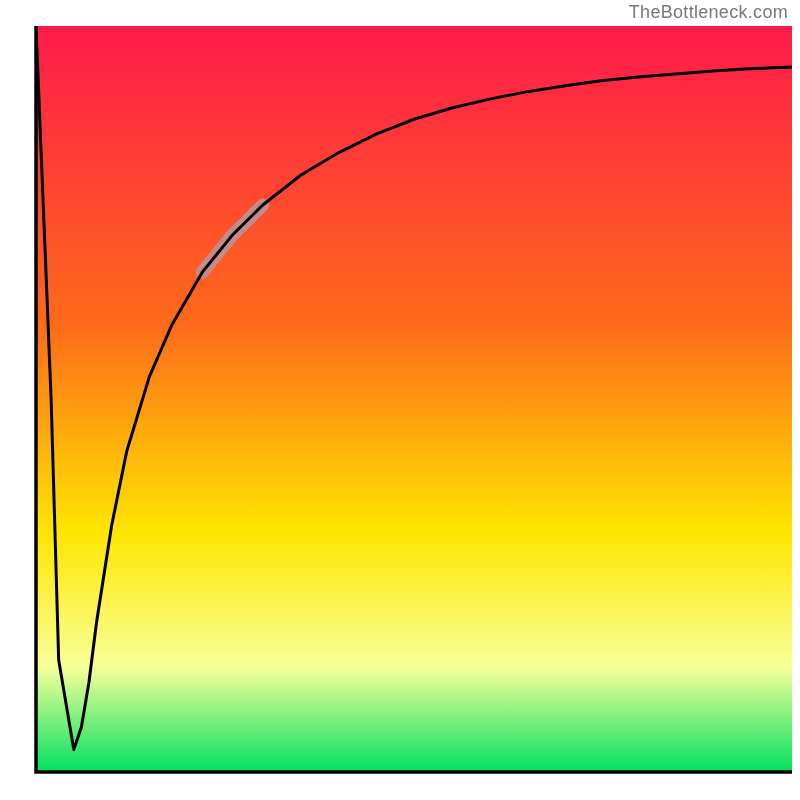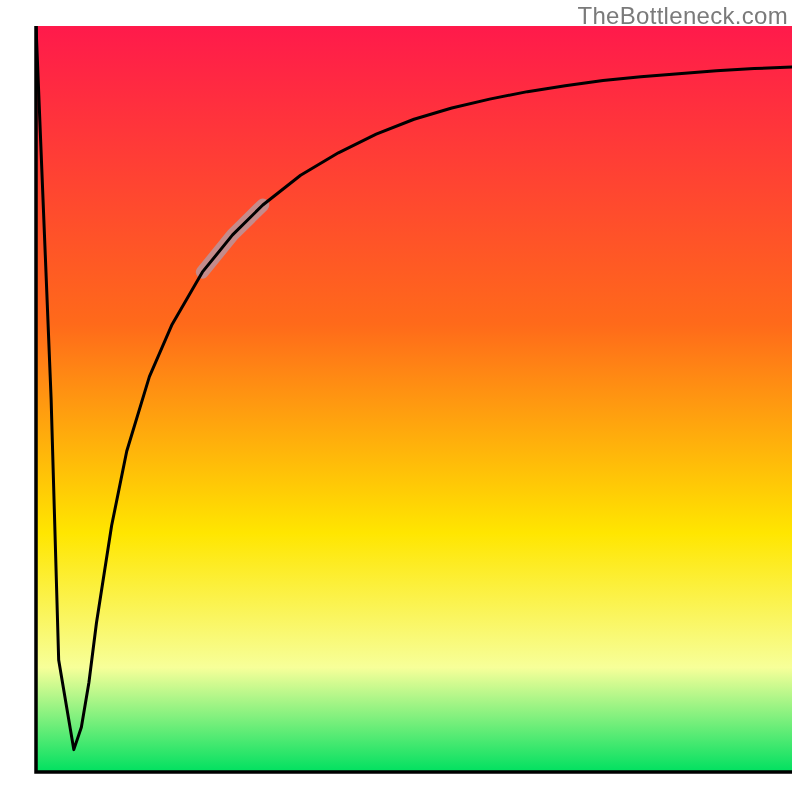--- a/index.html
+++ b/index.html
@@ -14,21 +14,21 @@
   .wrap {
     position: relative;
     width: 800px;
     height: 800px;
   }
   .attribution {
     position: absolute;
     top: 2px;
     right: 12px;
     color: #7a7a7a;
-    font-size: 24px;
+    font-size: 18px;
     letter-spacing: 0.3px;
   }
   svg.chart {
     position: absolute;
     inset: 0;
     width: 800px;
     height: 800px;
   }
   .axis {
     stroke: #000;

